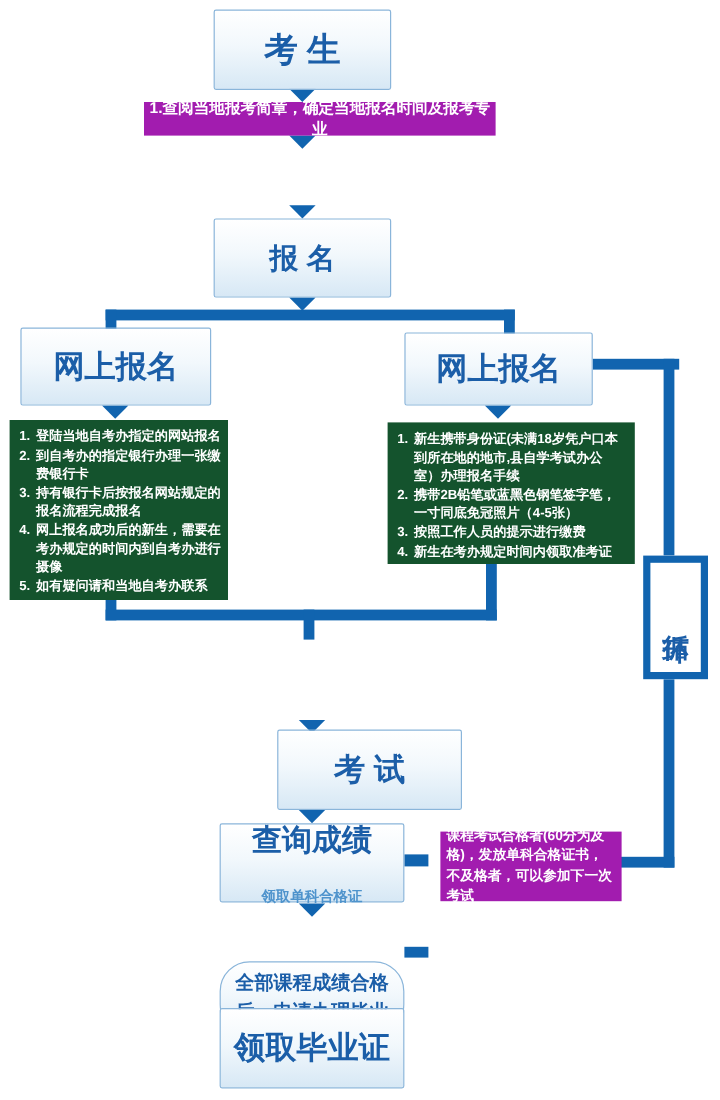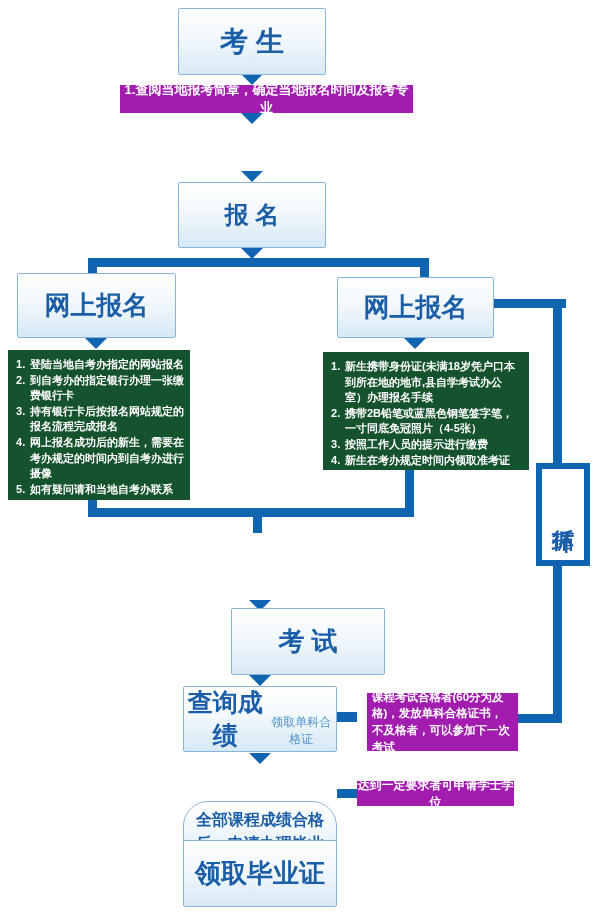--- a/index.html
+++ b/index.html
@@ -54,21 +54,21 @@
   }
   
   .line{position:absolute;background:#1164af;z-index:1;}
   
   .arr{
     position:absolute;width:0;height:0;z-index:2;
     border-left:11px solid transparent;
     border-right:11px solid transparent;
     border-top:11px solid #1164af;
   }
-  .sub{font-size:12px;font-weight:normal;color:#4e93cc;margin-top:23px;}
+  .sub{font-size:12px;font-weight:bold;color:#4e93cc;margin-top:23px;}
   .vtext{writing-mode:vertical-rl;letter-spacing:4px;}
 </style>
 </head>
 <body>
 
 <div id="stage">
 
   <div class="node" style="left:178px;top:8px;width:148px;height:67px;font-size:28px;">考 生</div>
   <div class="arr" style="left:241px;top:74px;"></div>
 
@@ -120,28 +120,27 @@
   <div class="line" style="left:88px;top:498px;width:9px;height:19px;"></div>
   <div class="line" style="left:405px;top:470px;width:9px;height:47px;"></div>
   <div class="line" style="left:88px;top:508px;width:326px;height:9px;"></div>
   <div class="line" style="left:253px;top:508px;width:9px;height:25px;"></div>
 
   <div class="arr" style="left:249px;top:600px;"></div>
 
   <div class="node" style="left:183px;top:608px;width:154px;height:67px;font-size:26px;margin-left:48px;">考 试</div>
   <div class="arr" style="left:249px;top:675px;"></div>
 
-  <div class="node" style="left:183px;top:686px;width:154px;height:66px;flex-direction:row;">
+  <div class="node" style="left:183px;top:686px;width:154px;height:66px;flex-direction:column;">
     <div style="font-size:25px;">查询成绩</div>
     <div class="sub">领取单科合格证</div>
   </div>
   <div class="line" style="left:337px;top:712px;width:20px;height:10px;"></div>
   <div class="bar" style="left:367px;top:693px;width:151px;height:58px;font-size:11.5px;line-height:1.45;padding:4px 5px;text-align:left;justify-content:flex-start;">课程考试合格者(60分为及格)，发放单科合格证书，不及格者，可以参加下一次考试</div>
   <div class="arr" style="left:249px;top:753px;"></div>
 
   <div class="node" style="left:183px;top:801px;width:154px;height:61px;font-size:16px;line-height:1.5;padding:0 10px;border-radius:25px;">全部课程成绩合格后，申请办理毕业</div>
   <div class="line" style="left:337px;top:789px;width:20px;height:9px;"></div>
-  <div class="bar" style="left:357px;top:781px;width:157px;height:25px;font-size:12px;">达到一定要求者可申请学士学位</div>
   <div class="arr" style="left:249px;top:829px;"></div>
 
   <div class="node" style="left:183px;top:840px;width:154px;height:67px;font-size:26px;">领取毕业证</div>
 
 </div>
 
 </body></html>

